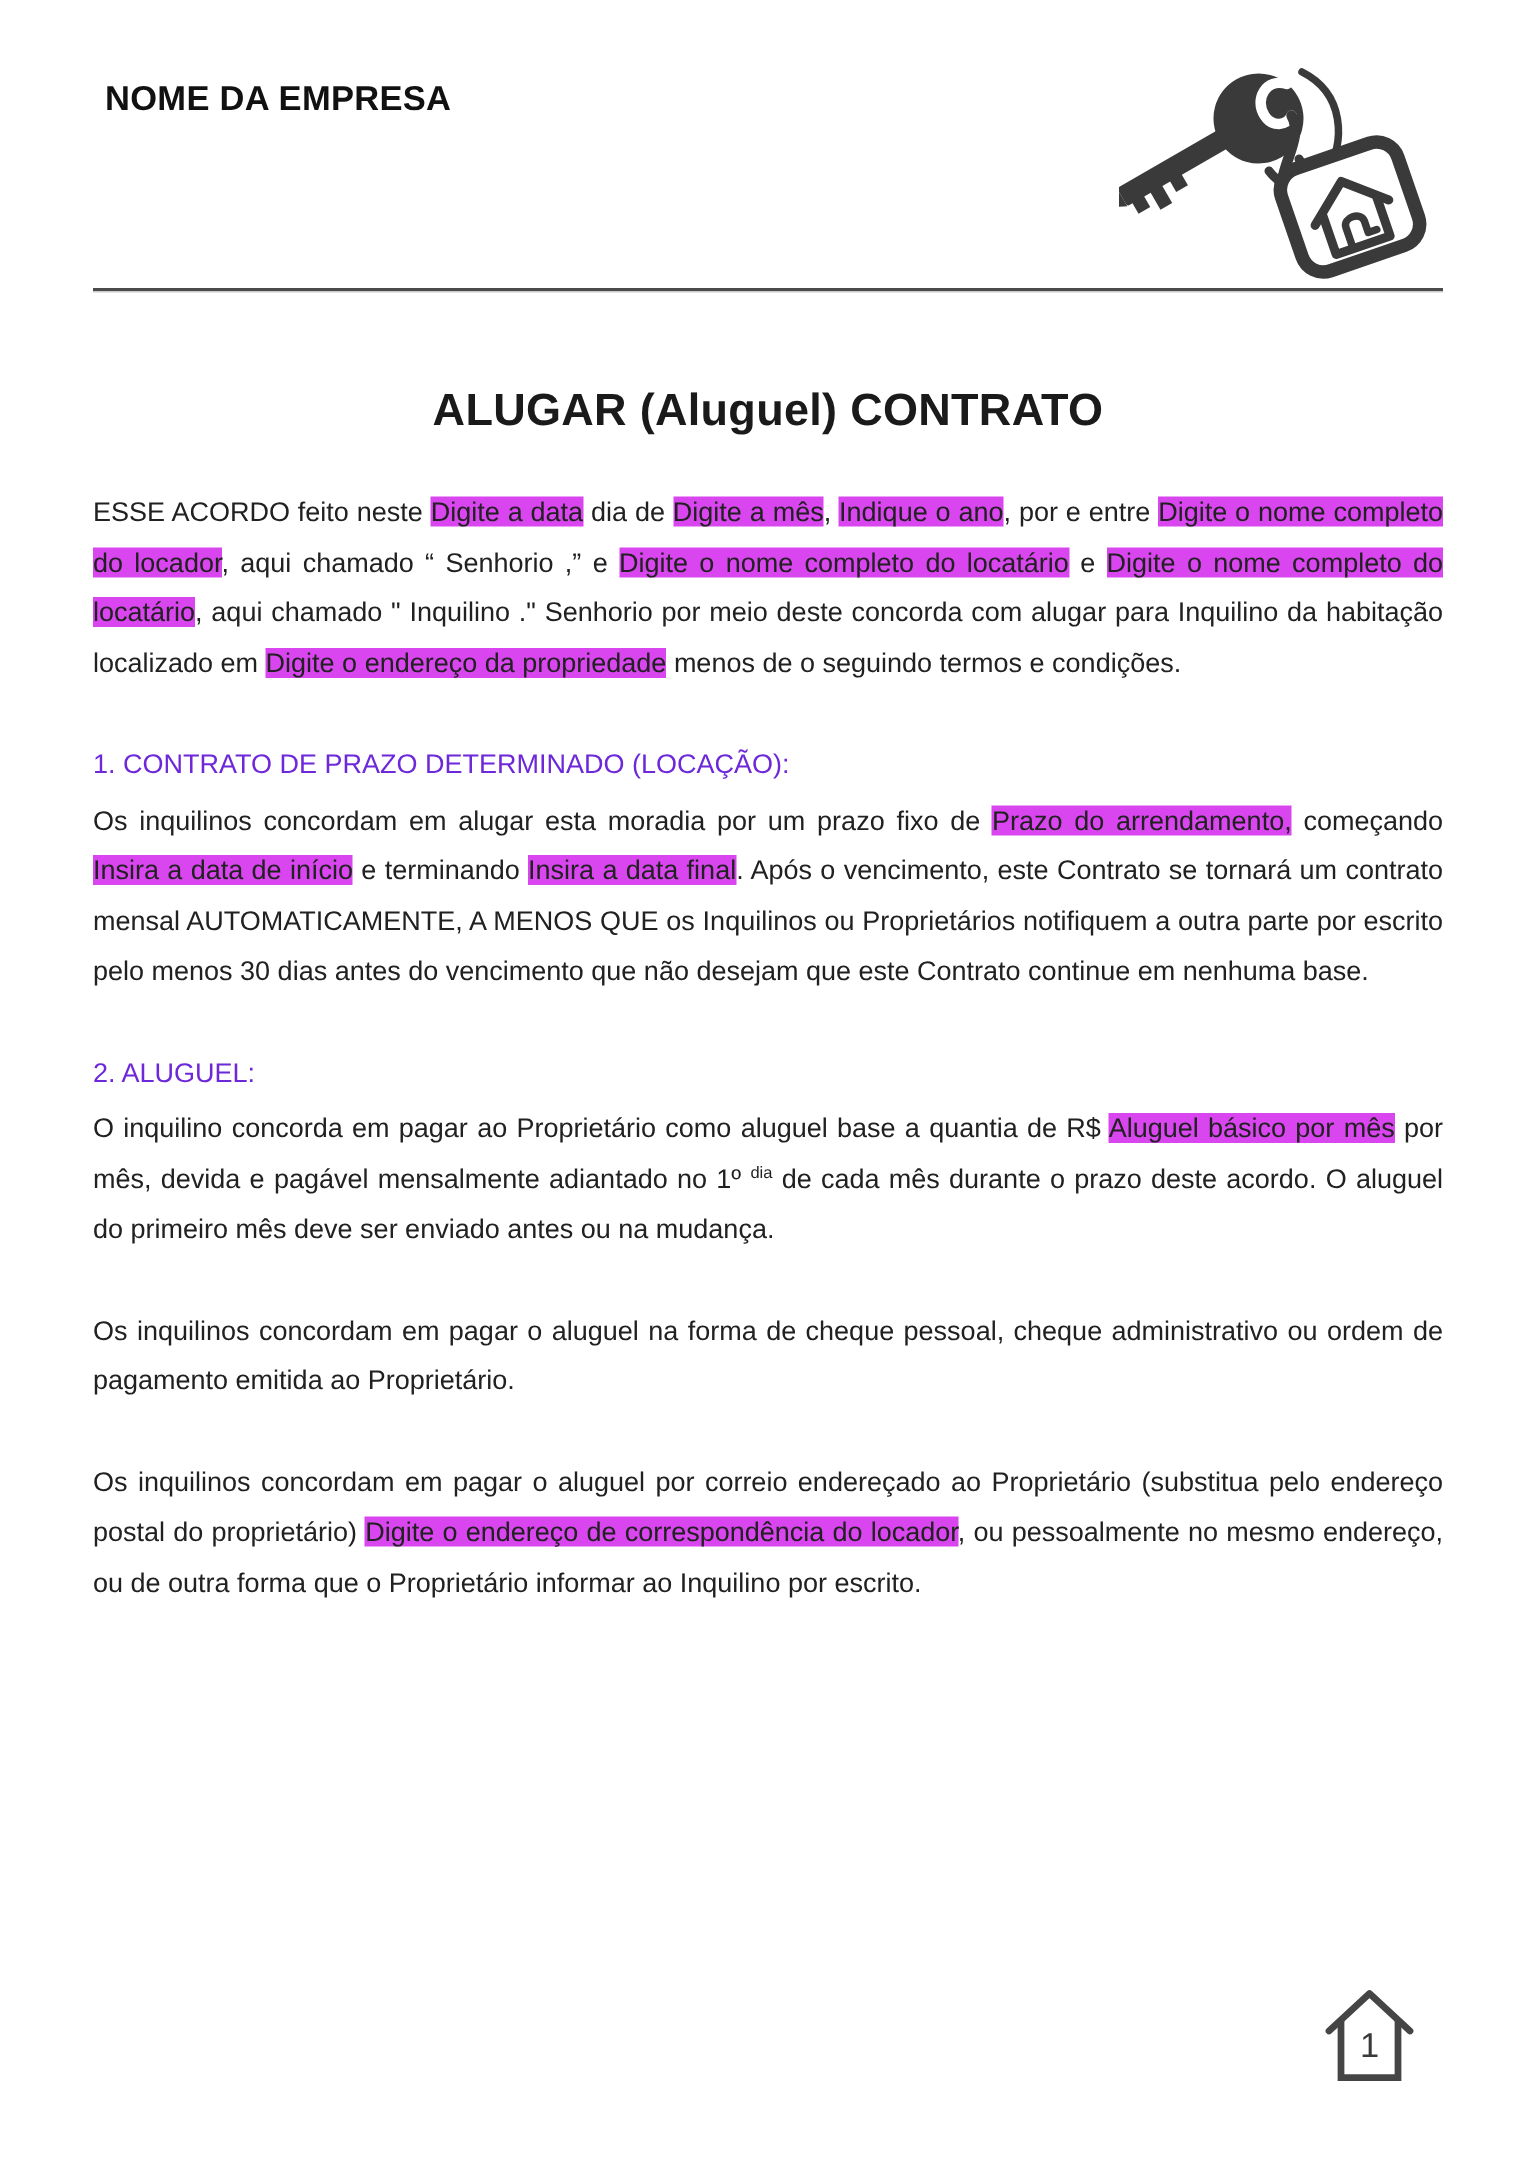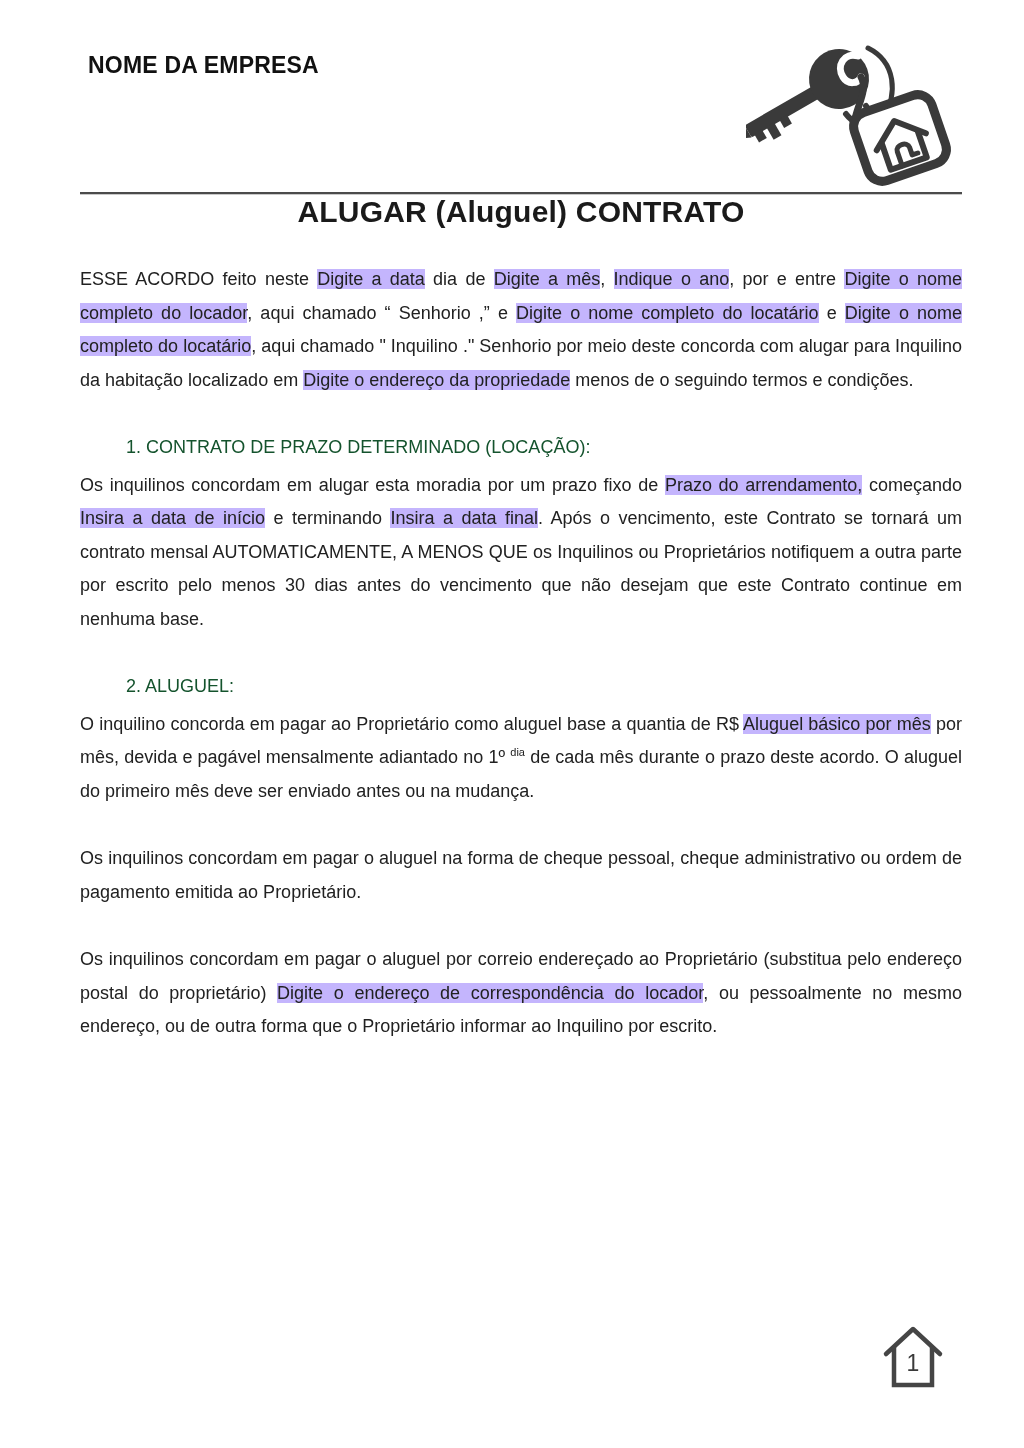--- a/index.html
+++ b/index.html
@@ -4,48 +4,48 @@
 <style>
   * { box-sizing: border-box; margin: 0; padding: 0; }
   html, body { background: #ffffff; }
   body {
     width: 1024px; height: 1448px;
     position: relative;
     font-family: "Liberation Sans", sans-serif;
     color: #222222;
     overflow: hidden;
   }
-  .page { padding: 52px 62px 0 80px; }
+  .page { padding: 52px 62px 0 62px; }
 
   
   .letterhead { position: relative; height: 140px; }
   .company {
     font-size: 23px; font-weight: 700; color: #111;
     padding-left: 8px; letter-spacing: 0.2px; margin-bottom: 6px;
   }
   .contact { font-size: 15.5px; line-height: 25px; color: #1c1c1c; padding-left: 8px; }
   .letterhead-icon { position: absolute; top: -18px; right: -4px; width: 220px; height: 158px; }
 
   .rule { border-top: 2.5px solid #4b4b4b; border-bottom: 1px solid #c9c9c9; height: 0; }
 
   
   .title {
     text-align: center; font-size: 30px; font-weight: 700; color: #1a1a1a;
-    margin-bottom: 34px; letter-spacing: 0.2px;
+    margin-top: 62px; margin-bottom: 34px; letter-spacing: 0.2px;
   }
 
   
   .body {
     font-size: 18px; line-height: 33.5px; text-align: justify;
     margin-bottom: 34px; color: #212121;
   }
   .heading {
-    font-size: 18px; line-height: 33.5px; margin-bottom: 4px; color: #14532d; margin-left: 46px;
+    font-size: 18px; line-height: 33.5px; margin-bottom: 4px; color: #6d28d9;
   }
-  .hl { background: #c4b5fd; }
+  .hl { background: #d946ef; }
   .b { font-weight: 400; }
   .sup { vertical-align: super; font-size: 11px; line-height: 0; }
 
   
   .footer-marker { position: absolute; top: 1318px; right: 80px; width: 62px; height: 78px; }
   .footer-marker svg { display: block; }
   .page-num {
     position: absolute; left: 0; right: 0; top: 32px; text-align: center;
     font-size: 23px; color: #3a3a3a;
   }

